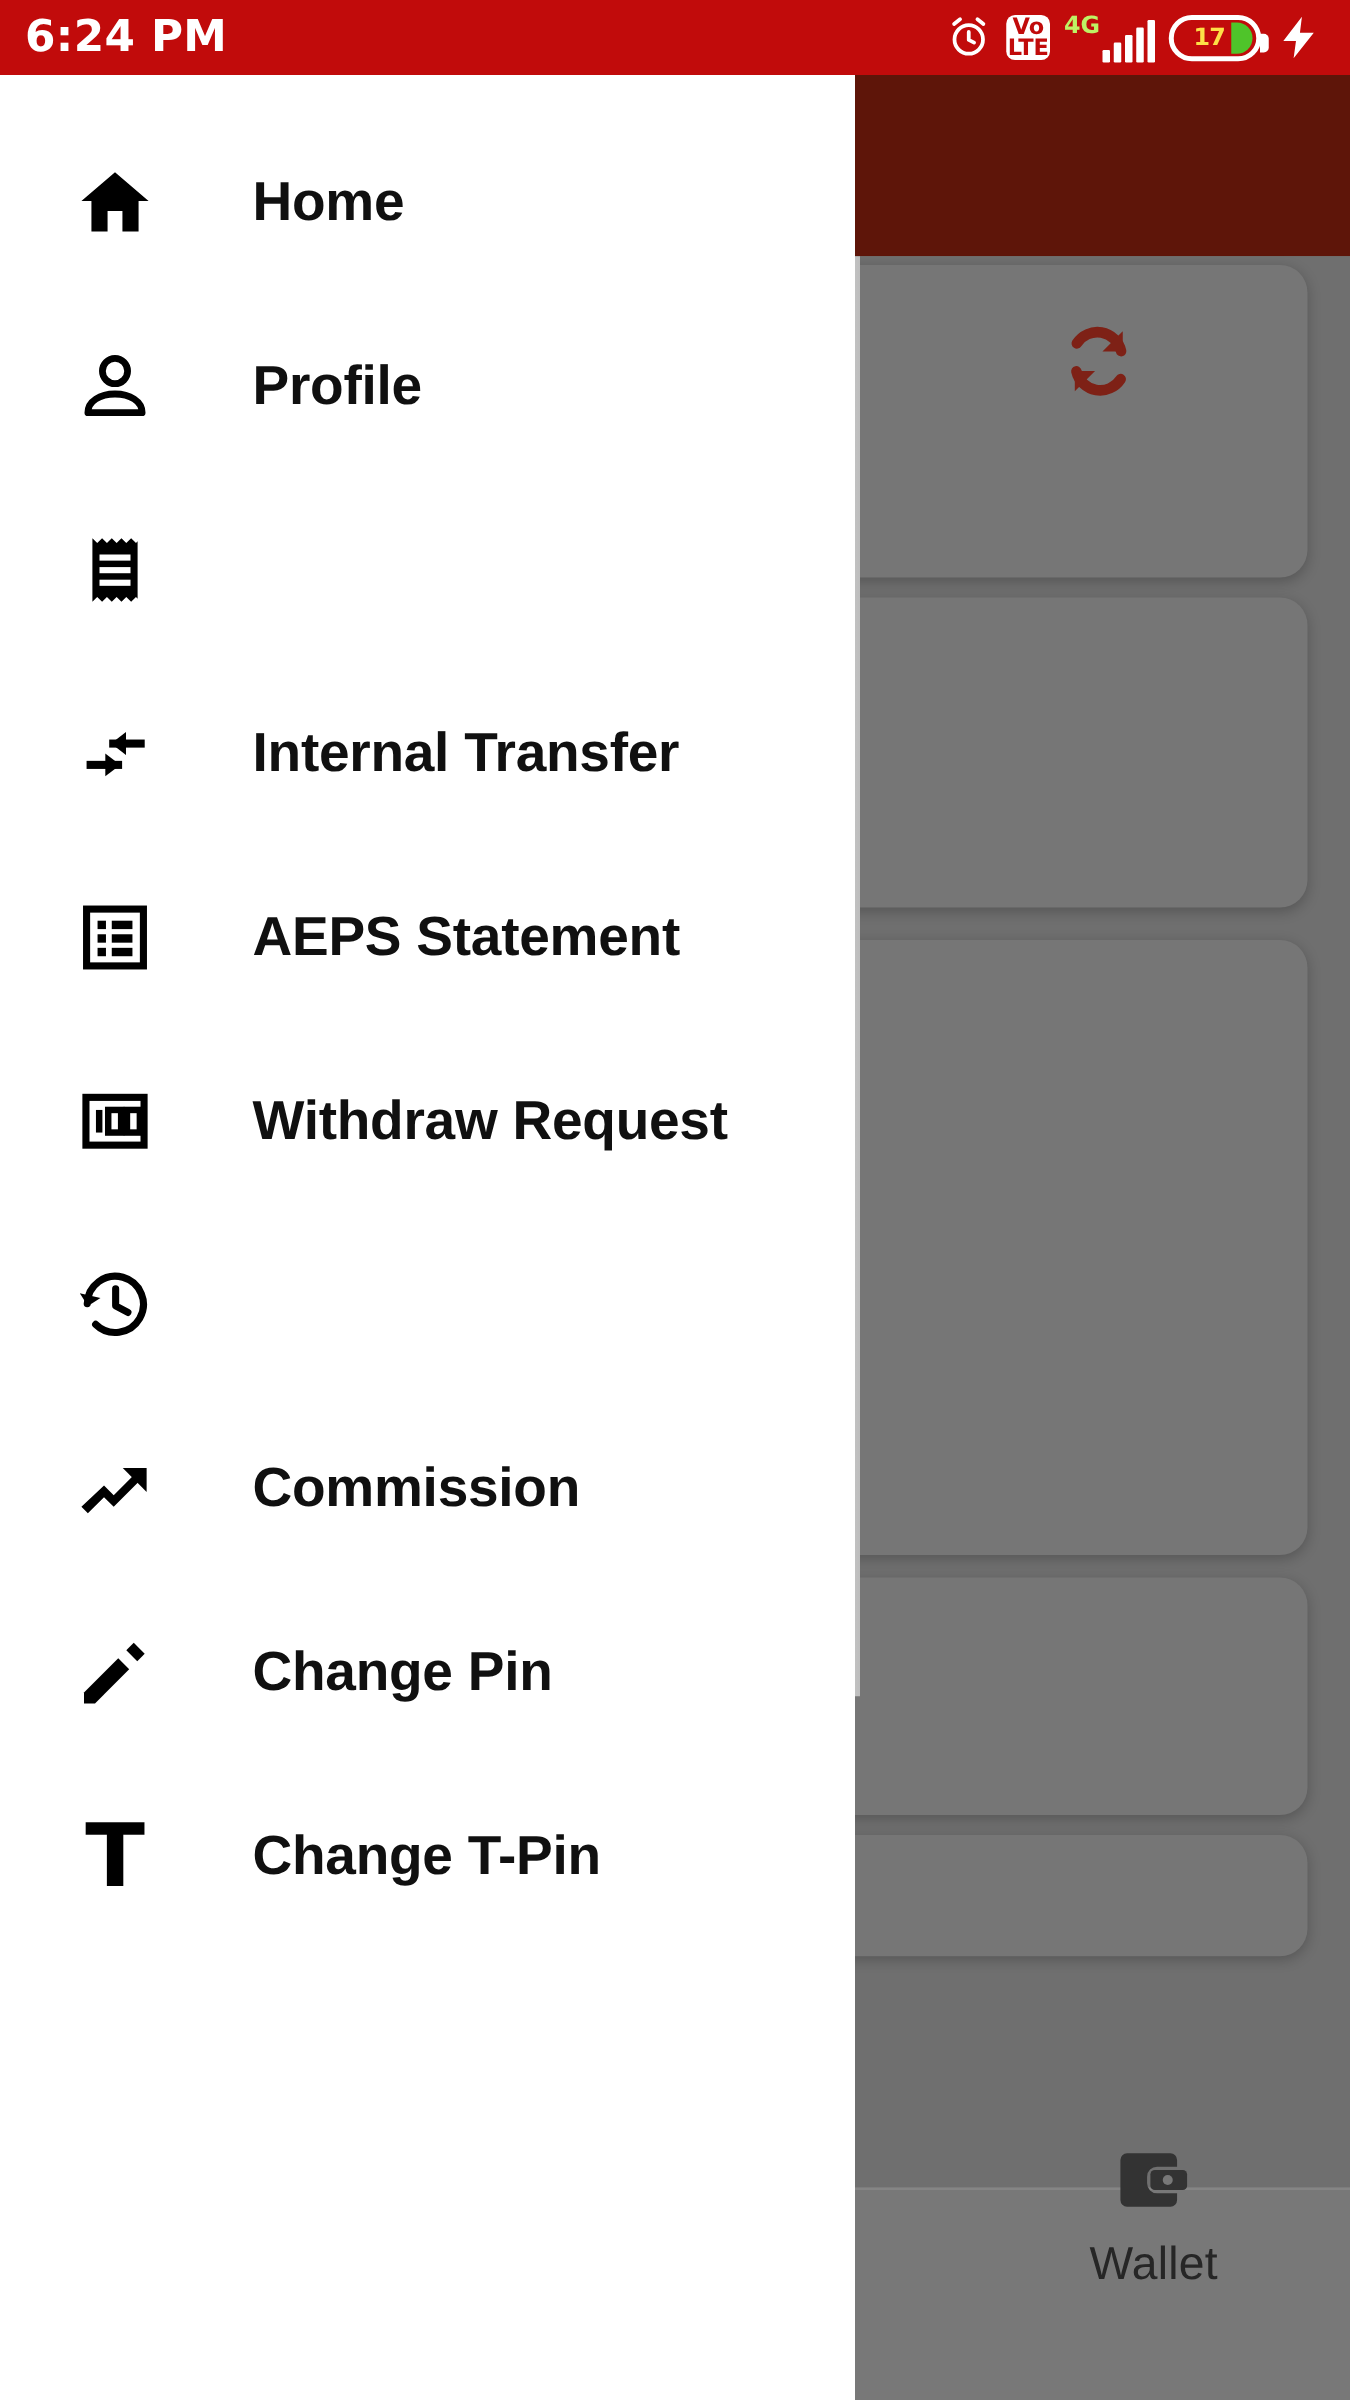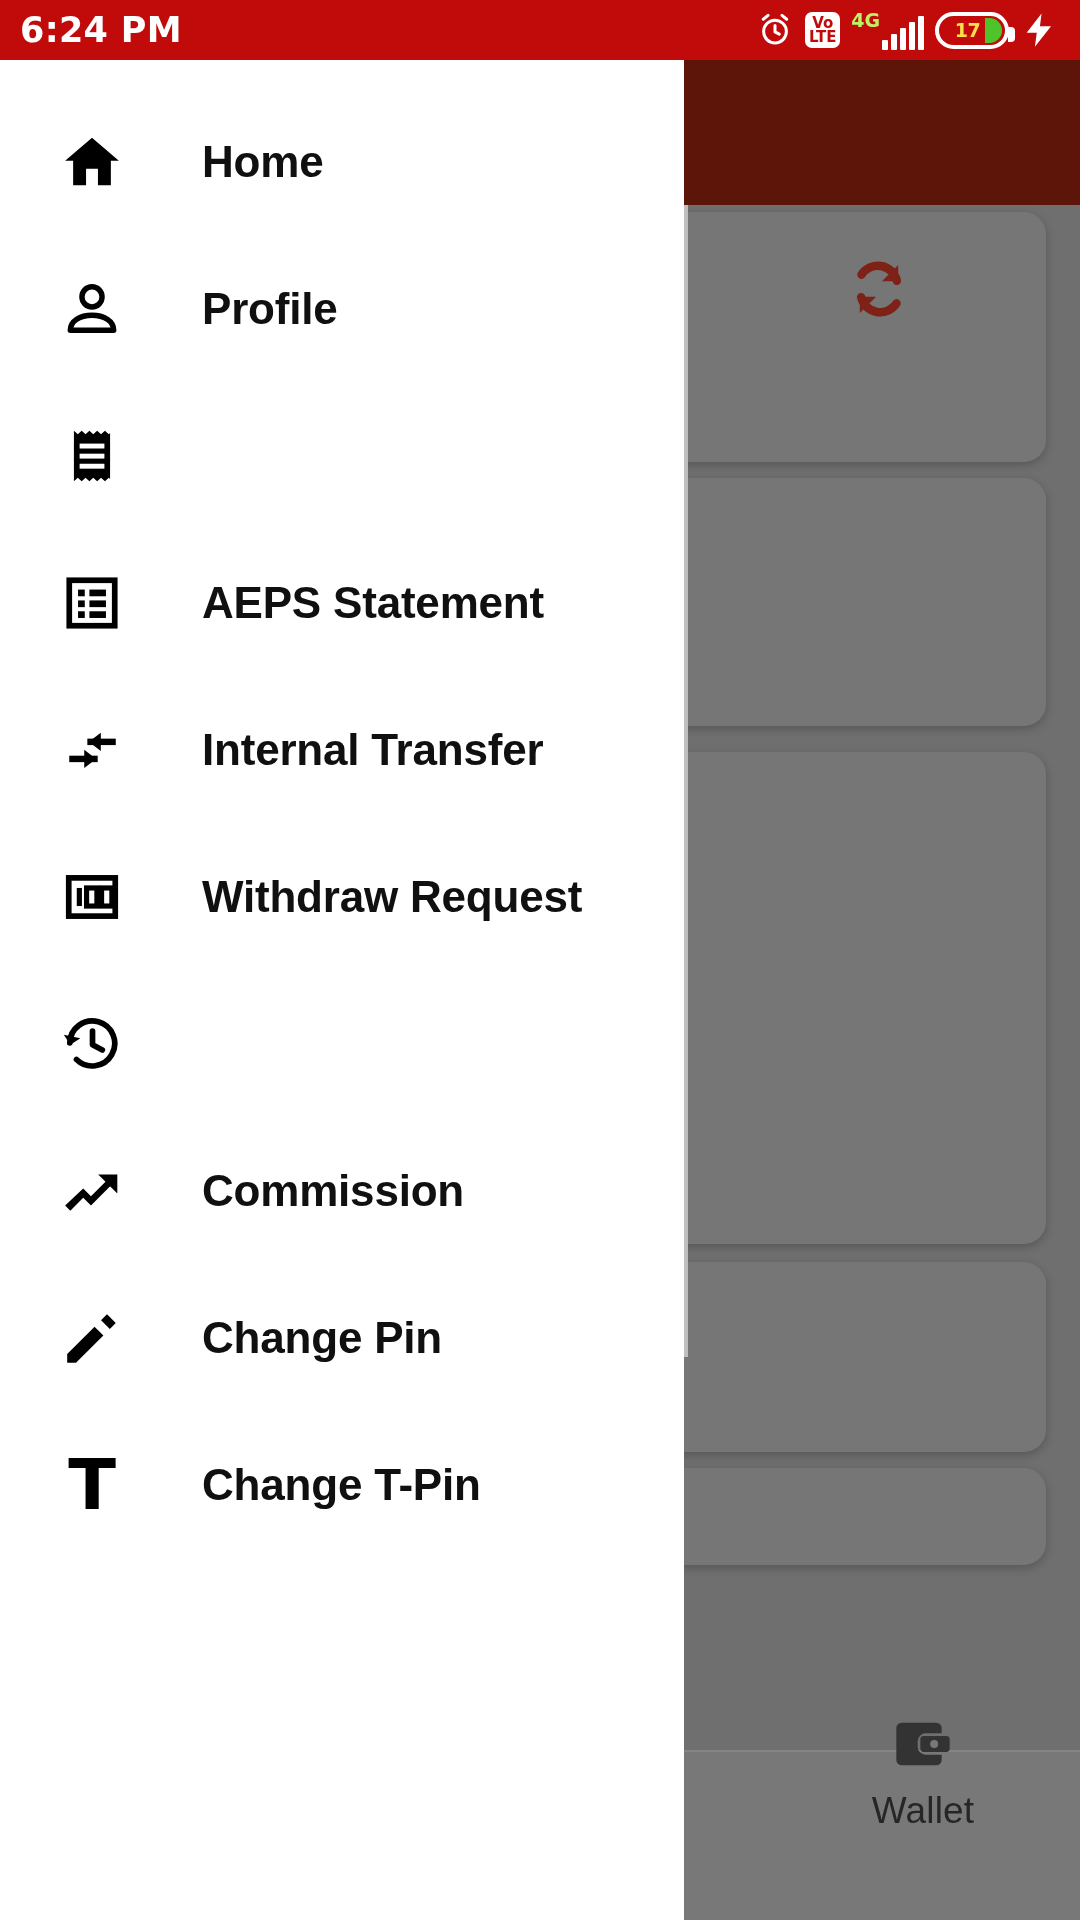--- a/index.html
+++ b/index.html
@@ -70,21 +70,21 @@
     color:#ffffff; font-size:35px; font-weight:700; letter-spacing:.3px;
     font-family:"DejaVu Sans", sans-serif;
   }
   #status-icons { display:flex; align-items:center; gap:11px; }
   #status-icons .sicon { height:40px; display:flex; align-items:center; color:#ffffff; }
   #status-icons .sicon svg { height:38px; display:block; }
   .volte-badge {
     width:35px; height:36px; background:#ffffff; color:#c10b0b;
     border-radius:7px; display:flex; flex-direction:column;
     align-items:center; justify-content:center; line-height:0.95;
-    font-size:15px; font-weight:700; font-family:"DejaVu Sans", sans-serif;
+    font-size:18px; font-weight:700; font-family:"DejaVu Sans", sans-serif;
   }
   .net-wrap { display:flex; align-items:flex-end; gap:2px; }
   .net-4g {
     font-size:19px; font-weight:700; color:#bef264; line-height:1;
     margin-bottom:20px; font-family:"DejaVu Sans", sans-serif;
   }
   .bars { display:flex; align-items:flex-end; gap:3px; height:36px; }
   .bars i { width:6px; background:#ffffff; display:block; border-radius:1px; }
   .bars i:nth-child(1){height:10px}
   .bars i:nth-child(2){height:16px}
@@ -239,47 +239,47 @@
             <path d="M5 2.2 6.5 3.6 8 2.2 9.5 3.6 11 2.2 12.5 3.6 14 2.2 15.5 3.6 17 2.2 18.5 3.6 19 3.1v17.8l-.5-.5-1.5 1.4-1.5-1.4-1.5 1.4-1.5-1.4-1.5 1.4-1.5-1.4-1.5 1.4-1.5-1.4L5 21.8z"></path>
             <rect x="7.2" y="7.2" width="9.6" height="1.9" fill="#ffffff"></rect>
             <rect x="7.2" y="11.1" width="9.6" height="1.9" fill="#ffffff"></rect>
             <rect x="7.2" y="15" width="9.6" height="1.9" fill="#ffffff"></rect>
           </svg>
         </span>
       </div>
 
       <div class="menu-item">
         <span class="menu-icon">
+          <svg viewBox="0 0 24 24" fill="currentColor">
+            <rect x="10.2" y="7.6" width="11" height="2.5"></rect>
+            <polygon points="10.8,8.85 15.4,5.3 15.4,12.4"></polygon>
+            <rect x="3.2" y="14.2" width="11" height="2.5"></rect>
+            <polygon points="13.6,15.45 9,11.9 9,19"></polygon>
+          </svg>
+        </span>
+        <span class="menu-label">Internal Transfer</span>
+      </div>
+
+      <div class="menu-item">
+        <span class="menu-icon">
           <svg viewBox="0 0 24 24" fill="none" stroke="currentColor" stroke-width="2.2">
             <rect x="3.2" y="3.2" width="17.6" height="17.6"></rect>
             <rect x="6.6" y="6.8" width="2.6" height="2.6" fill="currentColor" stroke="none"></rect>
             <rect x="6.6" y="11" width="2.6" height="2.6" fill="currentColor" stroke="none"></rect>
             <rect x="6.6" y="15.2" width="2.6" height="2.6" fill="currentColor" stroke="none"></rect>
             <rect x="11" y="6.8" width="6.4" height="2.6" fill="currentColor" stroke="none"></rect>
             <rect x="11" y="11" width="6.4" height="2.6" fill="currentColor" stroke="none"></rect>
             <rect x="11" y="15.2" width="6.4" height="2.6" fill="currentColor" stroke="none"></rect>
           </svg>
         </span>
         <span class="menu-label">AEPS Statement</span>
       </div>
 
       <div class="menu-item">
         <span class="menu-icon">
-          <svg viewBox="0 0 24 24" fill="currentColor">
-            <rect x="10.2" y="7.6" width="11" height="2.5"></rect>
-            <polygon points="10.8,8.85 15.4,5.3 15.4,12.4"></polygon>
-            <rect x="3.2" y="14.2" width="11" height="2.5"></rect>
-            <polygon points="13.6,15.45 9,11.9 9,19"></polygon>
-          </svg>
-        </span>
-        <span class="menu-label">Internal Transfer</span>
-      </div>
-
-      <div class="menu-item">
-        <span class="menu-icon">
           <svg viewBox="0 0 24 24" fill="none" stroke="currentColor" stroke-width="2.2">
             <rect x="3" y="4.6" width="18" height="14.8"></rect>
             <rect x="6.1" y="8.5" width="2" height="7" fill="currentColor" stroke="none"></rect>
             <rect x="9.9" y="8.5" width="4" height="7" fill="none" stroke="currentColor" stroke-width="2"></rect>
             <rect x="15.7" y="8.5" width="4" height="7" fill="none" stroke="currentColor" stroke-width="2"></rect>
           </svg>
         </span>
         <span class="menu-label">Withdraw Request</span>
       </div>
 

